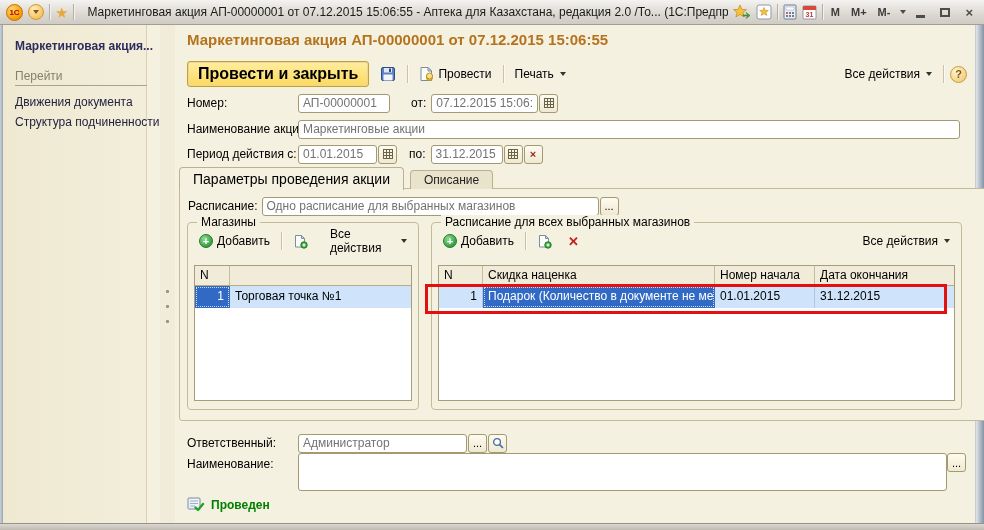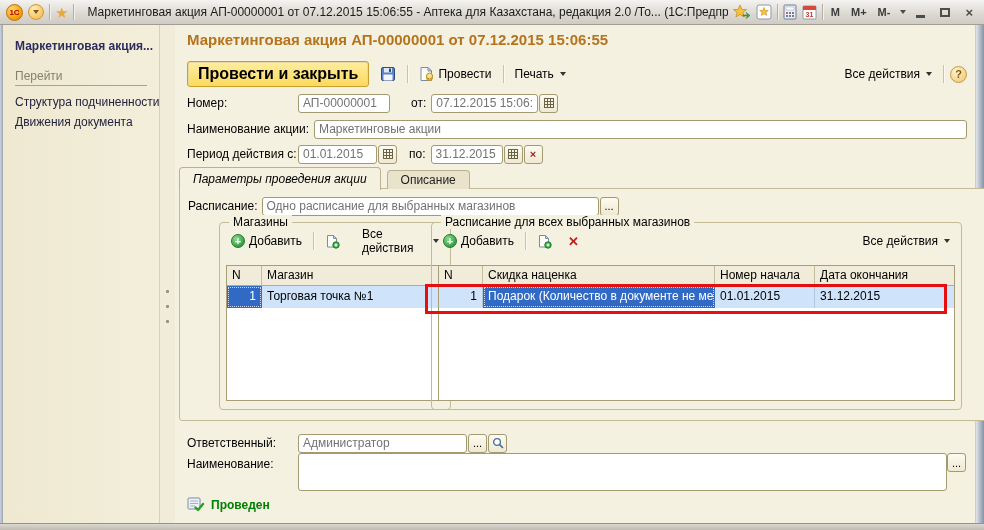--- a/index.html
+++ b/index.html
@@ -23,21 +23,21 @@
   .round-drop .arr { width:0; height:0; border-left:3px solid transparent; border-right:3px solid transparent; border-top:4px solid #7a5a16; }
   .tb-sep { width:1px; height:16px; background:#b4afa6; box-shadow:1px 0 0 #f3f1ee; }
   .tb-star { color:#e8a93c; font-size:15px; line-height:15px; }
   .tb-title { flex:1; margin-left:8px; font-size:12px; color:#1a1a1a; white-space:nowrap; overflow:hidden; }
   .mem-btn { font-size:11px; font-weight:bold; color:#3c3c3c; padding:0 3px; }
   .win-btn { font-size:13px; font-weight:bold; color:#4c4c4c; padding:0 5px; }
   .max-box { width:10px; height:9px; border:2px solid #4c4c4c; display:inline-block; }
   .min-dash { display:inline-block; width:9px; height:3px; background:#4c4c4c; margin-bottom:-1px; }
 
   
-  .sidebar { position:absolute; left:3px; top:25px; width:157px; bottom:7px;
+  .sidebar { position:absolute; left:3px; top:25px; width:144px; bottom:7px;
     background:linear-gradient(to right,#efe9d2,#f3eeda); border-right:1px solid #d8d1b6; padding:14px 0 0 12px; }
   .sb-title { font-weight:bold; color:#2c2c5e; margin-bottom:16px; white-space:nowrap; }
   .sb-head { color:#84806b; padding-bottom:2px; border-bottom:1px solid #a8a38c; width:132px; margin-bottom:6px; }
   .sb-link { color:#23233f; padding:3px 0; cursor:pointer; white-space:nowrap; }
 
   .splitter { position:absolute; left:160px; top:25px; width:15px; bottom:7px; background:#f1ecd9; }
   .splitter .grip { position:absolute; left:6px; width:3px; height:3px; background:#9a937a; border-radius:1px; }
 
   
   .main { position:absolute; left:175px; top:25px; width:800px; height:498px; background:#f5f1e0; }
@@ -59,27 +59,27 @@
   .inp { border:1px solid #a39a72; border-radius:3px; background:#fff; height:19px; font-family:"Liberation Sans",sans-serif;
     font-size:12px; padding:0 4px; color:#737373; }
   .mini-btn { height:19px; min-width:19px; border:1px solid #a39a72; border-radius:3px;
     background:linear-gradient(#fdfbf1,#efe9d2); display:inline-flex; align-items:center; justify-content:center; font-size:11px; padding:0 2px; }
   .mini-btn.attached { margin-left:1px; }
   .x-btn { color:#9b1c1c; font-weight:bold; }
 
   
   .tabs { position:absolute; left:4px; top:141px; height:23px; display:flex; align-items:flex-end; z-index:3; }
   .tab { border:1px solid #b9b190; border-bottom:none; border-radius:4px 4px 0 0; padding:0 13px; display:flex; align-items:center; }
-  .tab.active { background:#f5f1e0; height:23px; position:relative; z-index:4; margin-bottom:-1px; font-size:12px;font-style:italic; }
+  .tab.active { background:#f5f1e0; height:23px; position:relative; z-index:4; margin-bottom:-1px; font-size:14px; }
   .tab.inactive { background:#e9e3cb; height:19px; margin-left:6px; color:#222; }
   .tabpage { position:absolute; left:4px; top:163px; width:928px; height:233px; border:1px solid #c3bb98; background:#f5f1e0; border-radius:0 3px 3px 3px; }
 
   
   .group { position:absolute; top:33px; height:188px; border:1px solid #c3bb98; border-radius:4px; }
-  .group-shops { left:7px; width:232px;margin-left:32px; }
+  .group-shops { left:7px; width:232px; }
   .group-sched { left:251px; width:531px; }
   .legend { position:absolute; top:-8px; left:9px; background:#f5f1e0; padding:0 4px; white-space:nowrap; }
   .g-toolbar { position:absolute; left:6px; right:6px; top:6px; height:24px; display:flex; align-items:center; gap:6px; }
   .add-circle { width:14px; height:14px; border-radius:50%; background:radial-gradient(circle at 35% 30%, #8fd98f, #2f9e3f 75%); border:1px solid #1d7a2c;
     color:#fff; font-weight:bold; font-size:11px; line-height:11px; display:flex; align-items:center; justify-content:center; }
   .grid-table { position:absolute; left:6px; right:6px; top:42px; bottom:8px; border:1px solid #a79d77; background:#fff; overflow:hidden; }
   .thead { display:flex; height:20px; background:#f1ecd9; border-bottom:1px solid #b5ac87; }
   .th { padding:2px 5px; border-right:1px solid #c6bd9a; white-space:nowrap; overflow:hidden; }
   .trow { display:flex; height:22px; background:#cfe4fb; align-items:stretch; }
   .td { padding:3px 5px; white-space:nowrap; overflow:hidden; border-right:1px solid rgba(90,110,140,.25); }
@@ -149,22 +149,22 @@
   <span class="win-btn">×</span>
 </div>
 
 <div class="frame-left"></div>
 <div class="frame-bottom"></div>
 <div class="vscroll"></div>
 
 <div class="sidebar">
   <div class="sb-title">Маркетинговая акция...</div>
   <div class="sb-head">Перейти</div>
+  <div class="sb-link">Движения документа</div>
   <div class="sb-link">Структура подчиненности</div>
-  <div class="sb-link">Движения документа</div>
 </div>
 
 <div class="splitter">
   <span class="grip" style="top:265px;"></span>
   <span class="grip" style="top:280px;"></span>
   <span class="grip" style="top:295px;"></span>
 </div>
 
 <div class="main">
 
@@ -211,21 +211,21 @@
     <input class="inp" style="width: 107px; margin-left: 5px;" readonly="" value="07.12.2015 15:06:55">
     <button class="mini-btn attached">
       <svg width="10" height="10" viewBox="0 0 10 10">
           <path d="M0 .5h10M0 3.5h10M0 6.5h10M0 9.5h10M.5 0v10M3.5 0v10M6.5 0v10M9.5 0v10" stroke="#6b6345" stroke-width="1" fill="none"></path>
         </svg>
     </button>
   </div>
 
   <div class="frow" style="left:12px; top:94px; right:8px;">
     <span class="flabel" style="width:111px;">Наименование акции:</span>
-    <input class="inp" style="flex: 1 1 0%; max-width: 662px; margin-left: 16px;" value="Маркетинговые акции">
+    <input class="inp" style="flex: 1 1 0%; max-width: 662px;" value="Маркетинговые акции">
   </div>
 
   <div class="frow" style="left:12px; top:119px; right:8px;">
     <span class="flabel" style="width:111px;">Период действия с:</span>
     <input class="inp" style="width: 79px;" value="01.01.2015">
     <button class="mini-btn attached">
       <svg width="10" height="10" viewBox="0 0 10 10">
           <path d="M0 .5h10M0 3.5h10M0 6.5h10M0 9.5h10M.5 0v10M3.5 0v10M6.5 0v10M9.5 0v10" stroke="#6b6345" stroke-width="1" fill="none"></path>
         </svg>
     </button>
@@ -270,21 +270,20 @@
         </span>
         <span class="spacer"></span>
         <span class="tool-btn">
           <span>Все действия</span>
           <span class="drop-arr"></span>
         </span>
       </div>
       <div class="grid-table">
         <div class="thead">
           <span class="th" style="width:35px;">N</span>
-          <span class="th" style="flex:1; border-right:none;">Магазин</span>
         </div>
         <div class="trow">
           <span class="td cell-sel num-cell" style="width:35px;">1</span>
           <span class="td" style="flex:1; border-right:none;">Торговая точка №1</span>
         </div>
       </div>
     </div>
 
     <div class="group group-sched">
       <span class="legend">Расписание для всех выбранных магазинов</span>

